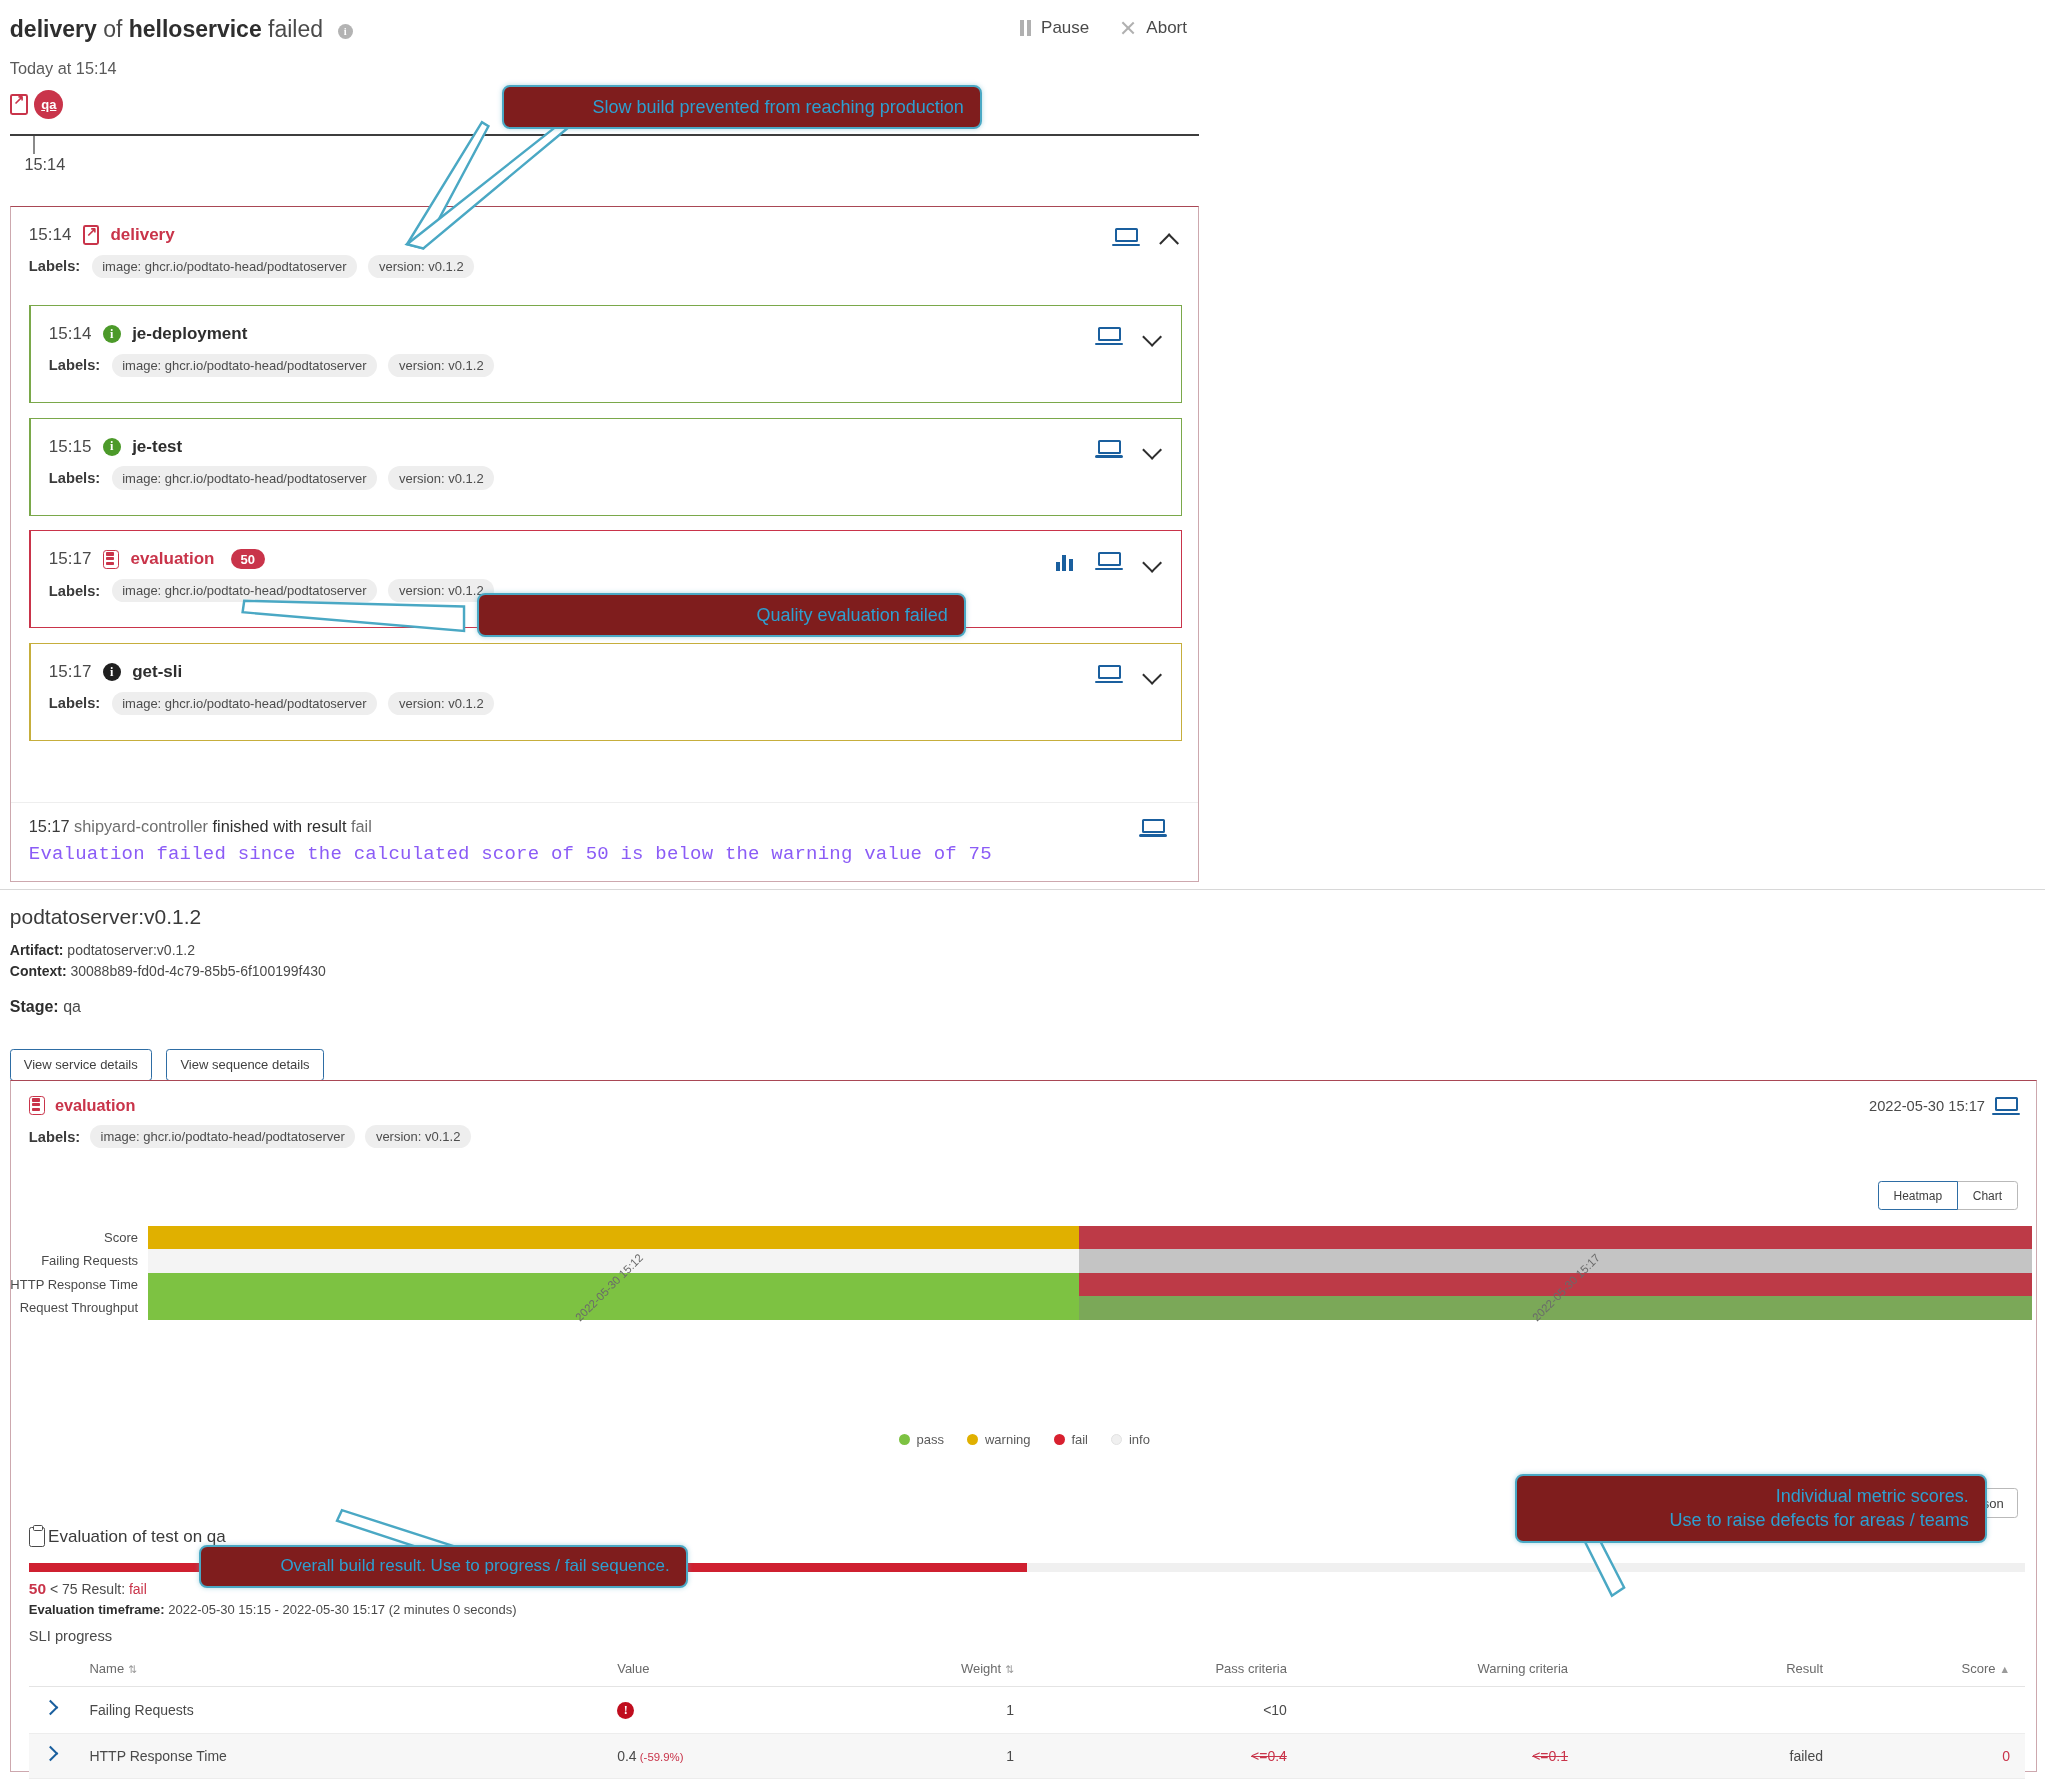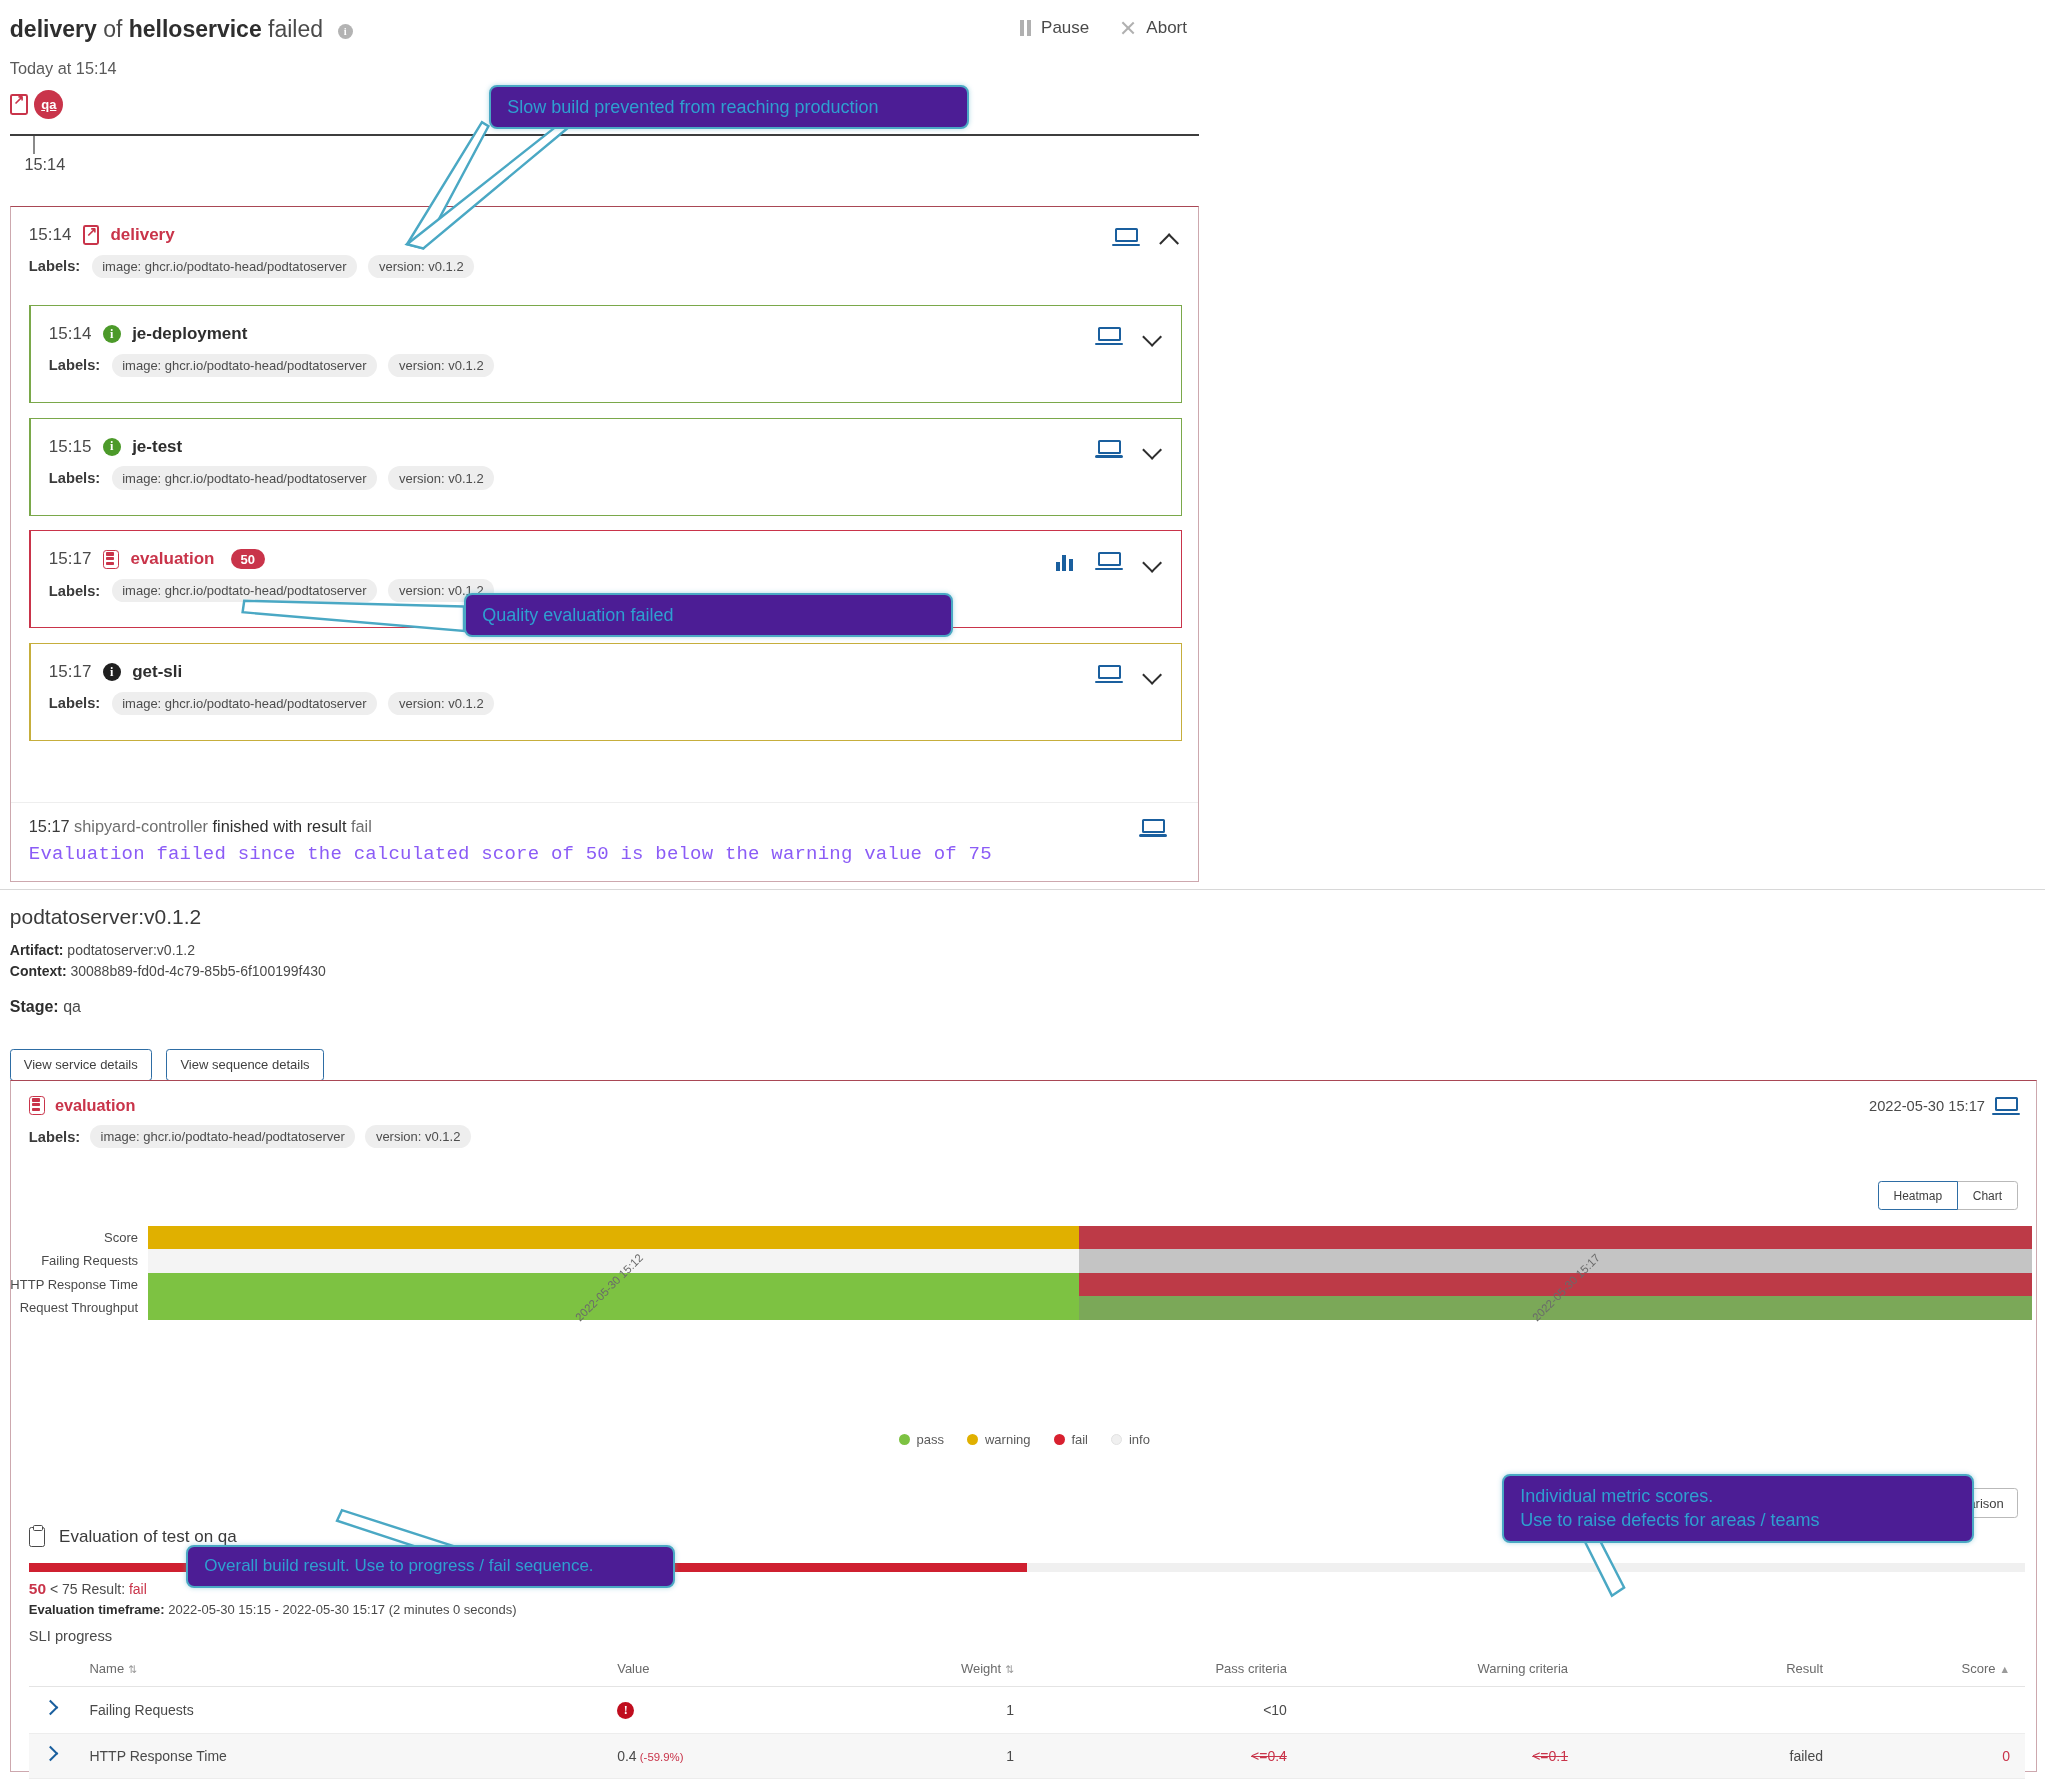--- a/index.html
+++ b/index.html
@@ -196,21 +196,21 @@
     border:0.8px solid #b9b9b9; background:#fff; font-size:13px; padding:6.5px 13px; border-radius:3.3px;
     color:#3f3f3f; cursor:pointer; display:flex; align-items:center; gap:7.3px;
     font-family:"Liberation Sans", sans-serif;
   }
   .gear {
     width:14px; height:14px; border-radius:50%; background:#1a5f9e; position:relative;
   }
   .gear:after { content:""; position:absolute; left:4.1px; top:4.1px; width:5.7px; height:5.7px; border-radius:50%; background:#fff; }
 
   
-  .eval-test-head { position:absolute; left:18px; top:446px; display:flex; align-items:center; gap:14px; }
+  .eval-test-head { position:absolute; left:18px; top:446px; display:flex; align-items:center; gap:3px; }
   .clip-icon { width:16.3px; height:20.4px; border:1.6px solid #4a4a4a; border-radius:2.4px; position:relative; }
   .clip-icon:before { content:""; position:absolute; left:3.3px; top:-3.3px; width:8.1px; height:4.1px; border:1.6px solid #4a4a4a; border-radius:1.6px; background:#fff; }
   .eval-test-title { font-size:17px; color:#3a3a3a; }
 
   .score-bar-wrap { position:absolute; left:18px; top:482px; width:1996px; height:9px; background:#f0f0f0; }
   .score-bar { height:9px; background:#cf2030; }
   .score-line { position:absolute; left:18px; top:499px; font-size:14px; color:#4a4a4a; }
   .score-line .sc { color:#c9344a; font-weight:700; font-size:15.5px; }
   .score-line .res { color:#c9344a; }
   .tf-line { position:absolute; left:18px; top:521px; font-size:13px; color:#4a4a4a; }
@@ -247,23 +247,23 @@
     width:17px; height:17px; border-radius:50%; background:#c00d1e; color:#fff;
     font-size:12.2px; font-weight:700; display:inline-flex; align-items:center; justify-content:center;
     font-family:"Liberation Serif", serif;
   }
   .delta { color:#c9344a; font-size:11.4px; }
   .strike { color:#c9344a; text-decoration:line-through; }
   .score-zero { color:#c9344a; }
 
   
   .anno {
-    position:absolute; border:2.4px solid #4aa8c4; background:#4c1d95; border-radius:8.1px;
-    color:#2e9fd0; font-size:18px; text-align:left; padding:8.1px 16.3px;
-    box-shadow:0 0 5.7px rgba(74,168,196,.45); line-height:1.35; z-index:50;
+    position:absolute; border:2.4px solid #4aa8c4; background:#7f1d1d; border-radius:8.1px;
+    color:#2e9fd0; font-size:18px; text-align:right; padding:8.1px 16.3px;
+    box-shadow:0 0 5.7px rgba(74,168,196,.45); line-height:1.35; z-index:50;margin-left:13px;
   }
   .anno.small { font-size:17px; }
   svg.anno-svg { position:absolute; left:0; top:0; width:2045px; height:1787px; pointer-events:none; z-index:49; }
 </style>
 </head>
 <body>
 
 <div class="top-header">
   <div class="seq-title">
     <span class="b">delivery</span><span class="n"> of </span><span class="b">helloservice</span><span class="n"> failed</span>

